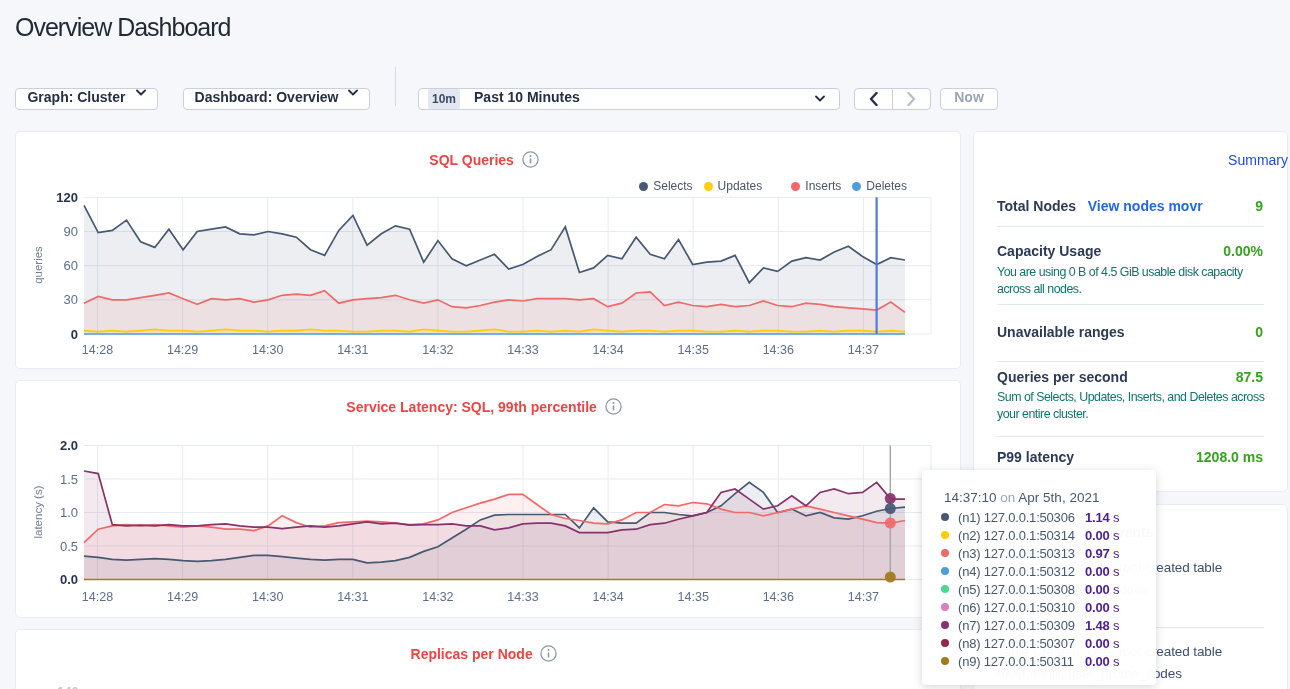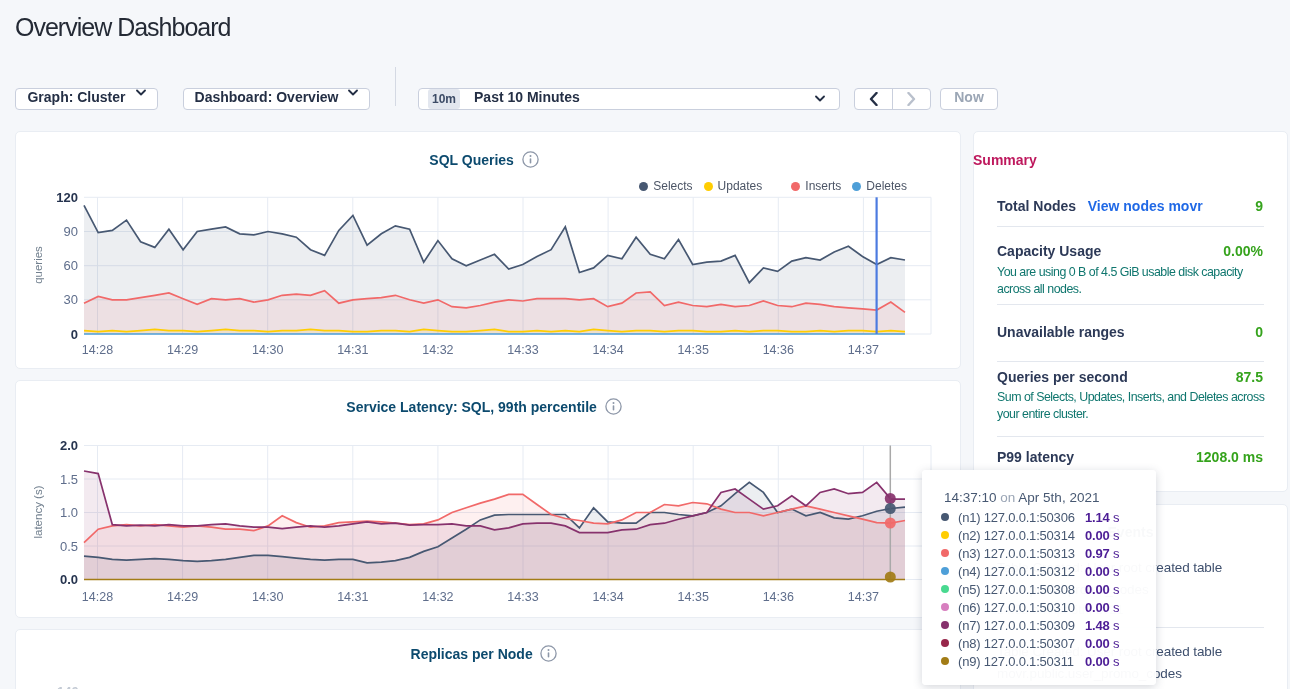--- a/index.html
+++ b/index.html
@@ -3,21 +3,21 @@
 <style>
 * { margin:0; padding:0; box-sizing:border-box; }
 html,body { width:1290px; height:689px; overflow:hidden; }
 body { background:#f5f7fa; font-family:"Liberation Sans",sans-serif; position:relative; }
 .panel { position:absolute; background:#fff; border:1px solid #e9edf3; border-radius:5px; }
 .h1 { position:absolute; left:15px; top:13px; font-size:25px; color:#242a35; letter-spacing:-1px; }
 .dd { position:absolute; top:67px; height:22px; background:#fff; border:1px solid #c9cfdd; border-radius:4px;
       display:flex; justify-content:center; gap:10px;
       font-size:14px; font-weight:bold; color:#242f45;margin-top:21px; }
 .vdiv { position:absolute; left:395px; top:67px; height:39px; width:1px; background:#d4d9e3; }
-.charttitle { position:absolute; width:946px; text-align:center; font-size:14px; font-weight:bold; color:#0c4a6e; }
+.charttitle { position:absolute; width:946px; text-align:center; font-size:14px; font-weight:bold; color:#ef4444; }
 .legend { position:absolute; font-size:12px; color:#4c5566; display:flex; align-items:center; }
 .sumlab { font-size:14px; font-weight:bold; color:#2c3957; white-space:nowrap; }
 .sumval { font-size:14px; font-weight:bold; color:#35a31c; }
 .sumdesc { font-size:12.4px; letter-spacing:-0.5px; color:#0f766e; line-height:17px; }
 .ttrow { display:flex; align-items:center; height:18px; font-size:13px; letter-spacing:-0.2px; color:#475872; white-space:nowrap; }
 .ttdot { display:inline-block; width:8px; height:8px; border-radius:50%; margin:0 9px 0 19px; flex:none; }
 .ttlab { width:127px; flex:none; }
 .ttval { color:#4c1d95; font-size:13px; }
 .evtxt { font-size:13.5px; letter-spacing:-0.1px; color:#3e4f6d; line-height:22px; }
 .evts { font-size:12.5px; color:#8a94a8; }
@@ -170,21 +170,21 @@
 <div class="panel" style="left:15px;top:629px;width:946px;height:238px;"></div>
 <div class="charttitle" style="left:11px;top:645px;">Replicas per Node&nbsp; <svg width="17" height="17" viewBox="0 0 17 17" style="vertical-align:-3px">
       <circle cx="8.5" cy="8.5" r="7.6" fill="none" stroke="#8d97a8" stroke-width="1.3"></circle>
       <circle cx="8.5" cy="5.1" r="1" fill="#8d97a8"></circle>
       <rect x="7.7" y="7.3" width="1.6" height="5.2" rx="0.8" fill="#8d97a8"></rect>
     </svg></div>
 <div style="position:absolute;left:57px;top:684px;width:21px;text-align:right;font-size:13px;font-weight:bold;color:#c3cad4;">140</div>
 
 <div class="panel" style="left:973px;top:131px;width:315px;height:361px;"></div>
 <div style="position:absolute;left:973px;top:131px;width:315px;height:361px;">
-    <div style="position:absolute;left:0;right:0;top:21px;text-align:left;font-size:14px;font-weight:bold;color:#be185d;">Summary</div>
+    <div style="position:absolute;left:0;right:0;top:21px;text-align:right;font-size:14px;font-weight:normal;color:#1d4ed8;">Summary</div>
     <div style="position:absolute;left:24px;right:25px;top:67px;display:flex;justify-content:space-between;">
       <span class="sumlab">Total Nodes&nbsp;&nbsp;&nbsp;<span style="color:#2069e6;">View nodes movr</span></span>
       <span class="sumval">9</span>
     </div>
     <div style="position:absolute;left:24px;right:24px;top:95px;height:1px;background:#e3e7ee;"></div>
     <div style="position:absolute;left:24px;right:25px;top:112px;display:flex;justify-content:space-between;">
       <span class="sumlab">Capacity Usage</span>
       <span class="sumval">0.00%</span>
     </div>
     <div style="position:absolute;left:24px;right:10px;top:133px;" class="sumdesc">You are using 0 B of 4.5 GiB usable disk capacity<br>across all nodes.</div>

